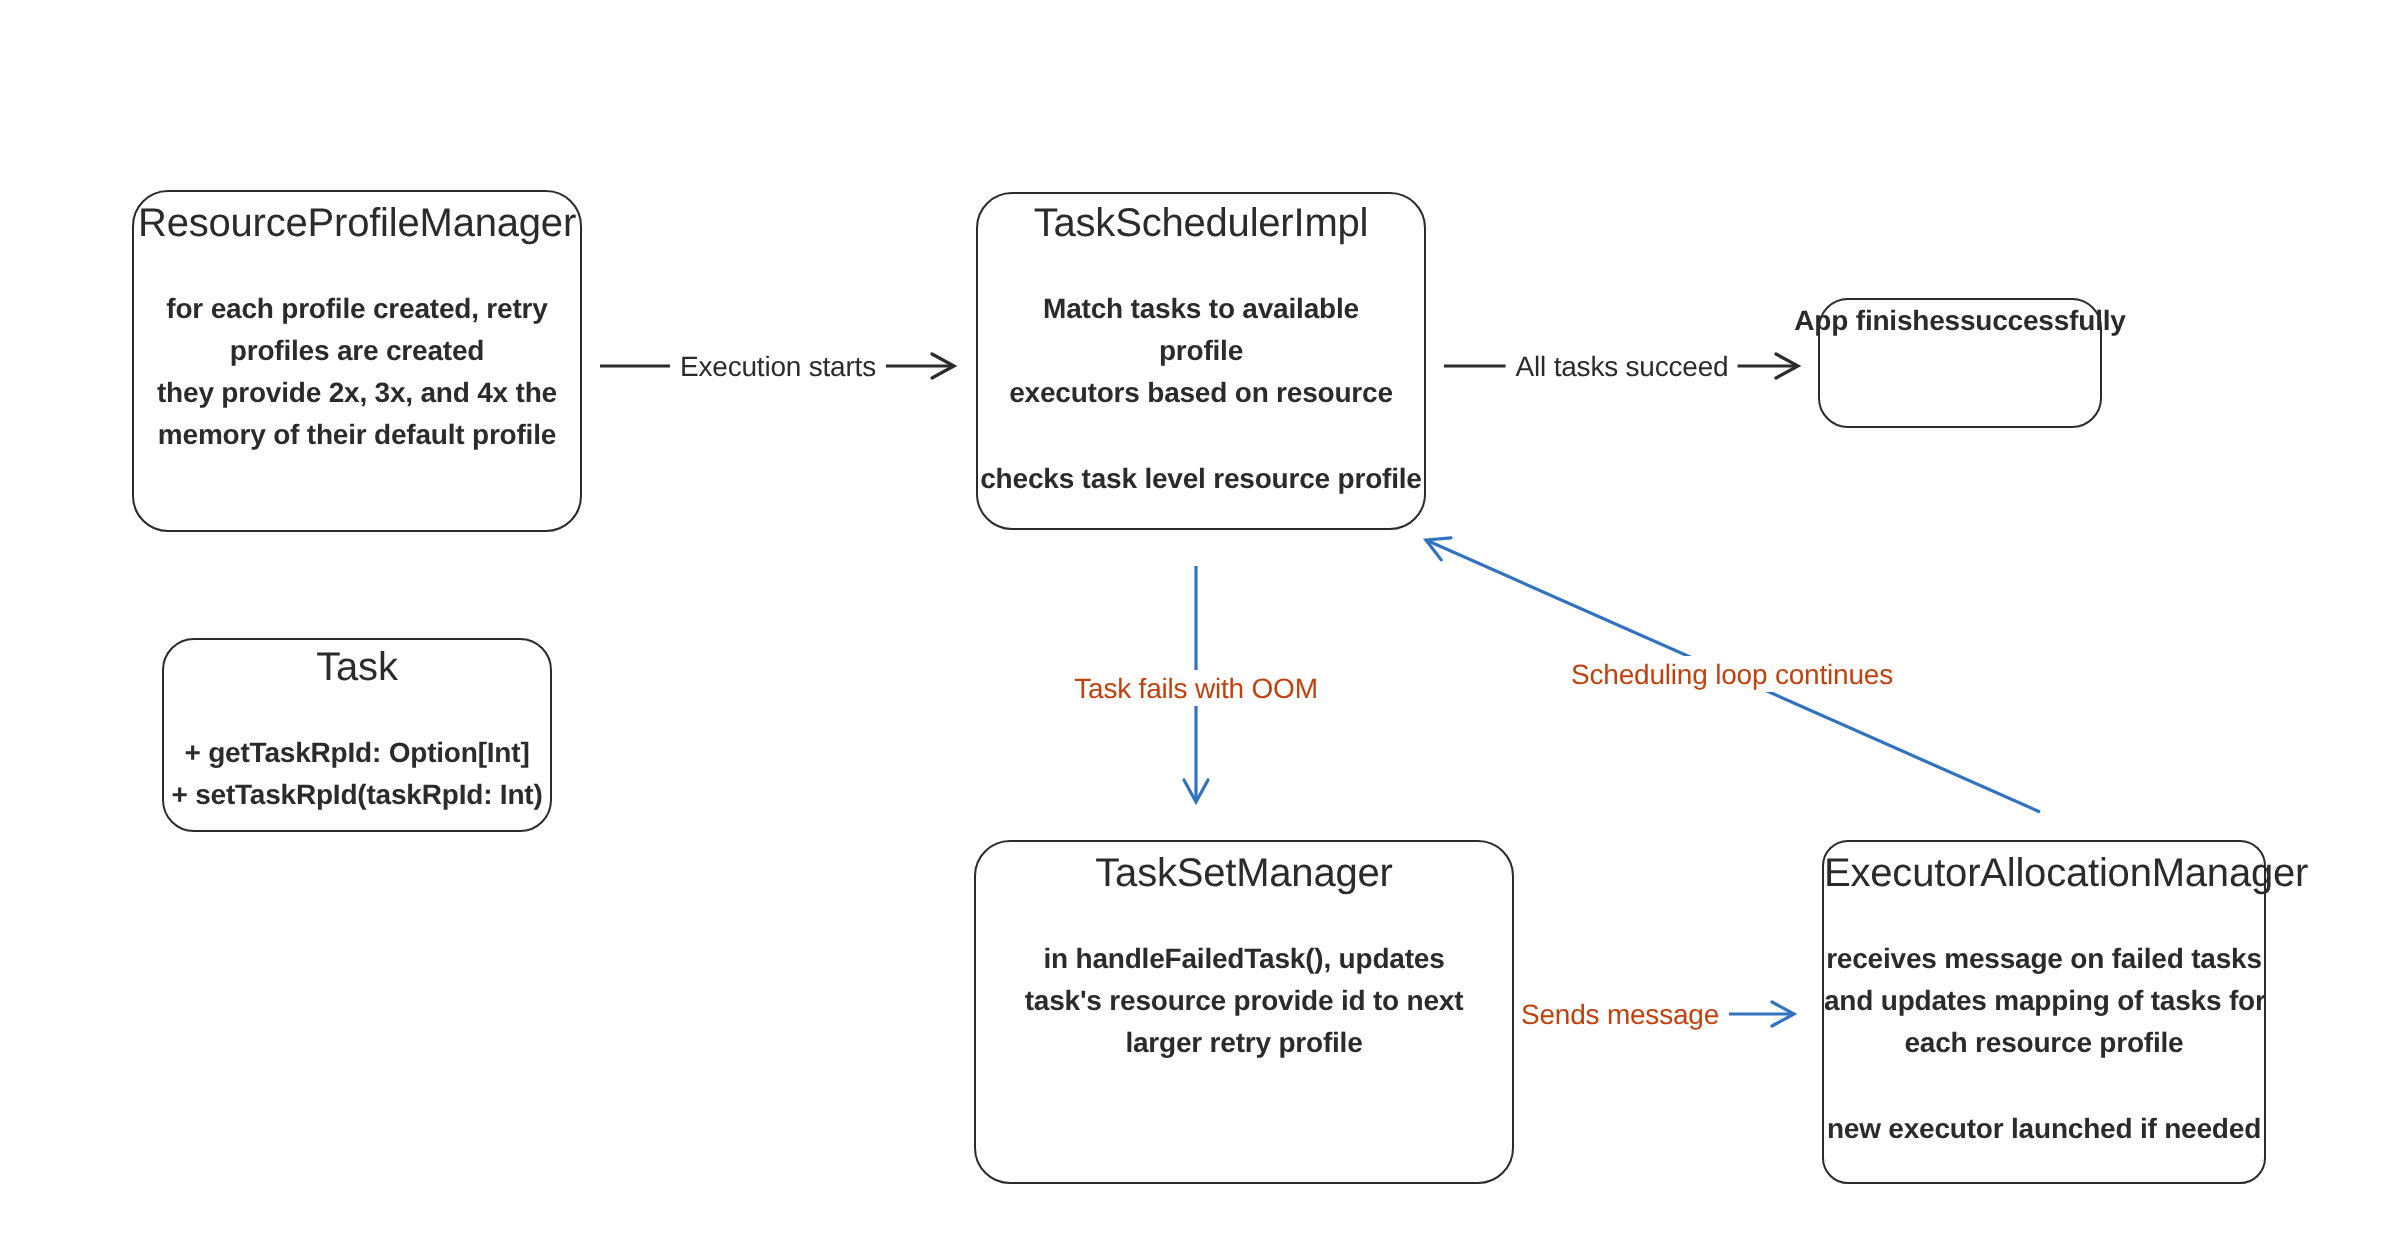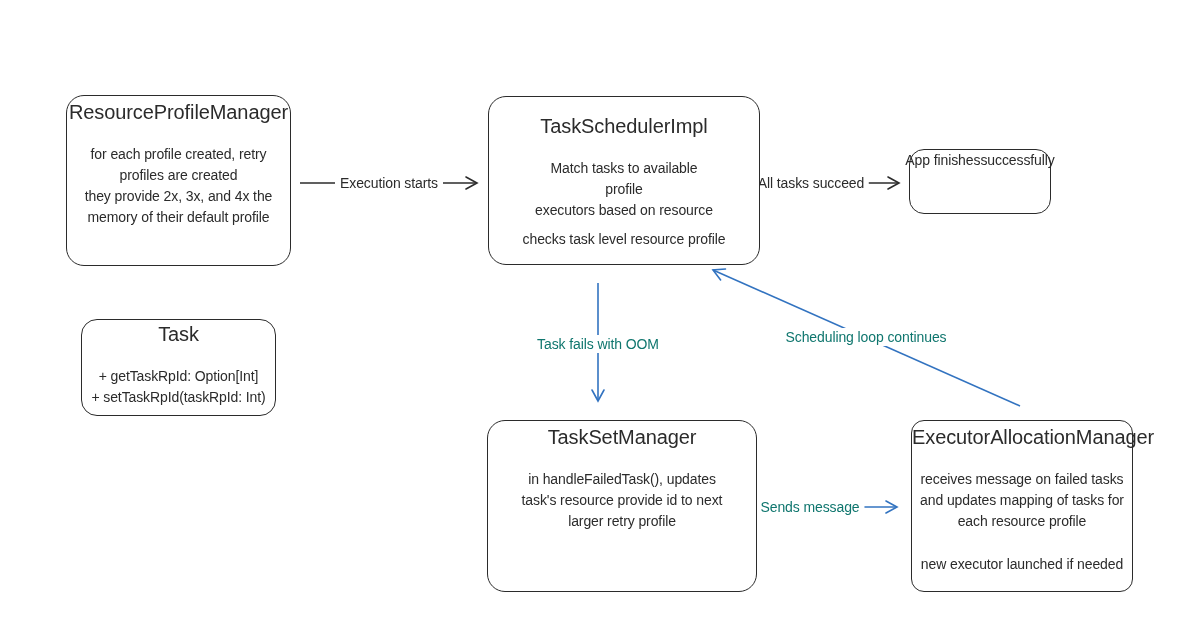--- a/index.html
+++ b/index.html
@@ -10,39 +10,39 @@
   }
   svg.wires{position:absolute;left:0;top:0;width:1200px;height:630px;pointer-events:none;}
   line.k{stroke:#2b2b2b;stroke-width:1.6;}
   line.b{stroke:#3273c0;stroke-width:1.6;}
 
   .node{
     position:absolute;background:#ffffff;border:1.6px solid #2b2b2b;
     border-radius:18px;box-sizing:border-box;text-align:center;
   }
   .title{font-size:20px;line-height:21px;white-space:nowrap;letter-spacing:-0.1px;}
-  .line{font-size:14px;line-height:21px;white-space:nowrap;letter-spacing:-0.1px;}
+  .line{font-size:14px;line-height:21px;white-space:nowrap;letter-spacing:-0.1px;font-weight:bold;}
   .spacer{height:21px;}
   .footer-line{position:absolute;left:0;right:0;bottom:14px;}
 
   #node-rpm{left:66px;top:95px;width:225px;height:171px;padding-top:6px;}
-  #node-tsi{left:488px;top:96px;width:272px;height:169px;padding-top:19px;}
+  #node-tsi{left:488px;top:96px;width:225px;height:169px;padding-top:5px;}
   #node-app{left:909px;top:149px;width:142px;height:65px;border-radius:15px;
             display:flex;flex-direction:row;justify-content:center;}
   #node-task{left:81px;top:319px;width:195px;height:97px;border-radius:16px;padding-top:4px;}
   #node-tsm{left:487px;top:420px;width:270px;height:172px;padding-top:6px;}
   #node-eam{left:911px;top:420px;width:222px;height:172px;padding-top:6px;border-radius:13px;}
   #node-eam .footer-line{bottom:16px;}
 
   .edge-label{
     position:absolute;transform:translate(-50%,-50%);
     background:#ffffff;padding:0 5px;font-size:14px;line-height:18px;
     white-space:nowrap;letter-spacing:-0.1px;
   }
-  .edge-label.blue{color:#0f766e;}
+  .edge-label.blue{color:#c2410c;}
 </style>
 </head>
 <body>
 
 <svg class="wires">
   <defs>
     <marker id="ah-k" viewBox="0 0 16 16" refX="14" refY="8" markerWidth="16" markerHeight="16" markerUnits="userSpaceOnUse" orient="auto-start-reverse">
       <path d="M3,2 L14,8 L3,14" fill="none" stroke="#2b2b2b" stroke-width="1.6" stroke-linecap="round"></path>
     </marker>
     <marker id="ah-b" viewBox="0 0 16 16" refX="14" refY="8" markerWidth="16" markerHeight="16" markerUnits="userSpaceOnUse" orient="auto-start-reverse">

